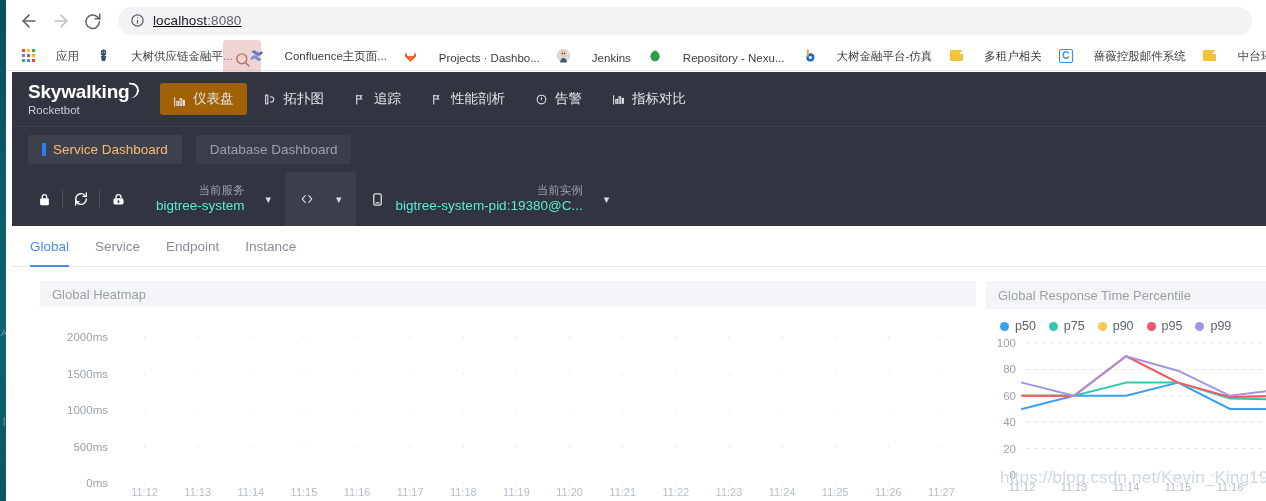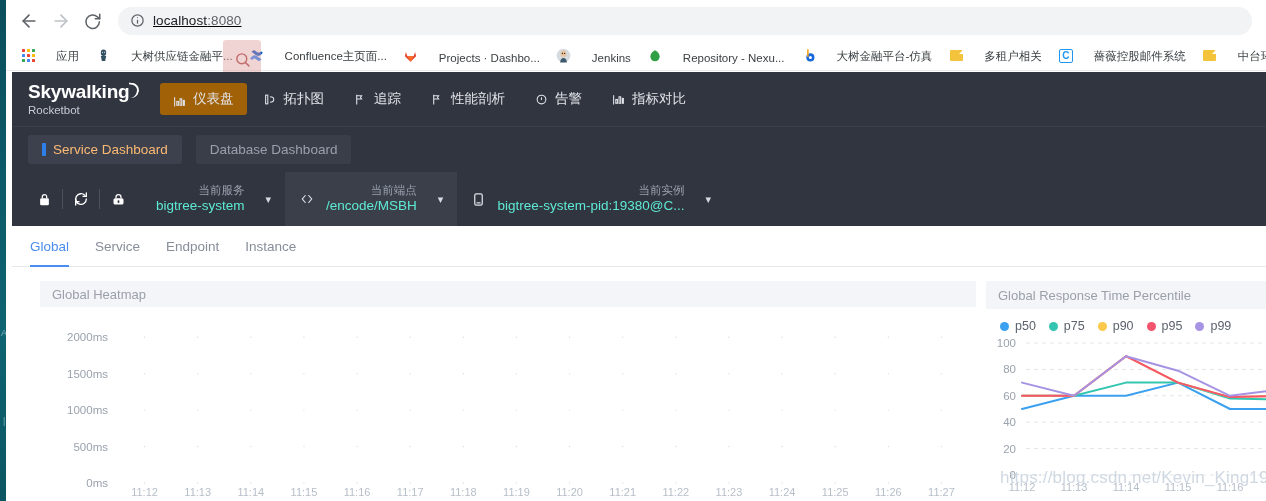--- a/index.html
+++ b/index.html
@@ -447,24 +447,20 @@
           </span>
           <span class="s-caret">▾</span>
         </div>
 
         <div class="selector alt">
           <span class="s-ic">
             <svg width="16" height="14" viewBox="0 0 24 24" fill="none" stroke="currentColor" stroke-width="2" stroke-linecap="round">
                 <polyline points="9 6 4 12 9 18"></polyline>
                 <polyline points="15 6 20 12 15 18"></polyline>
               </svg>
-          </span>
-          <span class="s-txt">
-            <span class="s-label" style="display:block">当前端点</span>
-            <span class="s-val" style="display:block">/encode/MSBH</span>
           </span>
           <span class="s-caret">▾</span>
         </div>
 
         <div class="selector">
           <span class="s-ic">
             <svg width="15" height="15" viewBox="0 0 24 24" fill="none" stroke="currentColor" stroke-width="2">
                 <rect x="6" y="3" width="12" height="18" rx="2.5"></rect>
                 <line x1="9.5" y1="17.5" x2="14.5" y2="17.5" stroke-linecap="round"></line>
               </svg>

